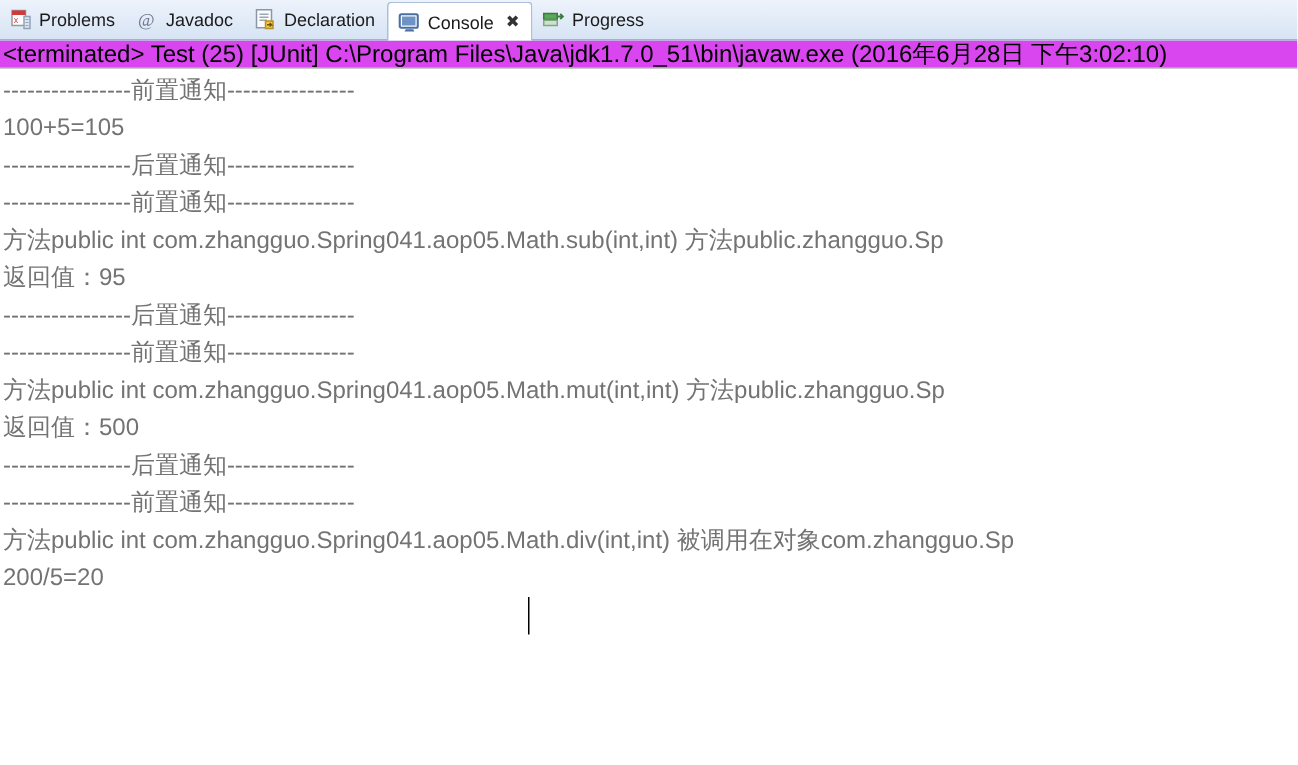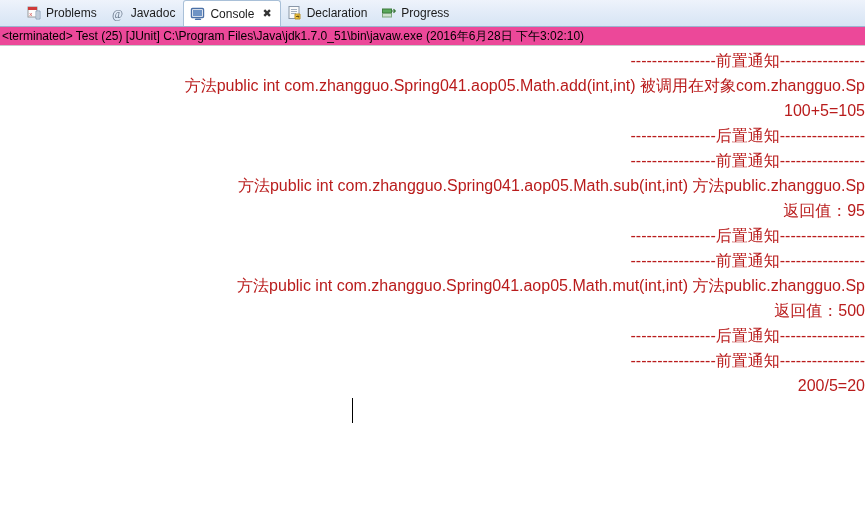--- a/index.html
+++ b/index.html
@@ -15,25 +15,24 @@
     -webkit-font-smoothing: antialiased;
   }
 
   
   .tab-bar {
     position: relative;
     height: 27px;
     background: linear-gradient(to bottom, #eef3fb 0%, #e3ecf8 45%, #d7e4f4 100%);
     border-bottom: 1px solid #9cb4d0;
     display: flex;
-    align-items: flex-end;
+    align-items: flex-start;
     font-size: 12px;
     color: #1b1b1b;
     box-sizing: border-box;
-    padding-left: 20px;
   }
   .tab {
     display: flex;
     align-items: center;
     gap: 4px;
     padding: 0 8px 0 6px;
     height: 26px;
     box-sizing: border-box;
     white-space: nowrap;
     position: relative;
@@ -65,47 +64,46 @@
     flex: 0 0 16px;
     display: inline-block;
     position: relative;
   }
   .ic svg { display: block; }
 
   
   .status-line {
     height: 19px;
     line-height: 19px;
-    font-size: 12px;
+    font-size: 16px;
     color: #000;
     padding-left: 2px;
     white-space: nowrap;
     overflow: hidden;
-    background: #ec4899;
+    background: #d946ef;
     border-bottom: 1px solid #c9c9c9;
     box-sizing: border-box;
   }
 
   
   .console {
     position: relative;
     background: #ffffff;
     padding: 2px 0 0 2px;
     height: 463px;
     overflow: hidden;
     box-sizing: border-box;
   }
   .cline {
     height: 25px;
     line-height: 25px;
     font-size: 16px;
-    color: #b91c1c;
+    color: #737373;
     white-space: nowrap;
     letter-spacing: 0px;
-    text-align: right;
   }
   .caret {
     position: absolute;
     left: 352px;
     top: 367px;
     width: 1px;
     height: 25px;
     background: #000;
   }
 </style>
@@ -129,70 +127,70 @@
 
   <div class="tab">
     <span class="ic">
       <svg width="16" height="16" viewBox="0 0 16 16">
         <text x="1" y="12.5" font-size="12" fill="#6b7a8d" font-family="Liberation Serif, serif">@</text>
       </svg>
     </span>
     <span class="tab-label">Javadoc</span>
   </div>
 
+  <div class="tab">
+    <span class="ic">
+      <svg width="16" height="16" viewBox="0 0 16 16">
+        <rect x="2" y="1.5" width="10" height="12" fill="#fbfbfb" stroke="#8a97a8"></rect>
+        <path d="M4 4.5 h6 M4 6.5 h6 M4 8.5 h5" stroke="#9aa7b8" stroke-width="0.9"></path>
+        <path d="M8 9 l5 0 l0 5 l-5 0 z" fill="#f3c63d" stroke="#b8912a"></path>
+        <path d="M9 11.5 h3 l-1.2 -1.2 M12 11.5 l-1.2 1.2" stroke="#6b5414" stroke-width="1" fill="none"></path>
+      </svg>
+    </span>
+    <span class="tab-label">Declaration</span>
+  </div>
+
   <div class="tab active">
     <span class="ic">
       <svg width="16" height="16" viewBox="0 0 16 16">
         <rect x="1.5" y="2.5" width="12" height="9" rx="1" fill="#ffffff" stroke="#4a6fa5" stroke-width="1.4"></rect>
         <rect x="3" y="4" width="9" height="6" fill="#6f93c4"></rect>
         <path d="M5.5 12.5 h5 l0.8 1.5 h-6.6 z" fill="#4a6fa5"></path>
       </svg>
     </span>
     <span class="tab-label">Console</span>
     <span class="tab-close">✖</span>
-  </div>
-
-  <div class="tab">
-    <span class="ic">
-      <svg width="16" height="16" viewBox="0 0 16 16">
-        <rect x="2" y="1.5" width="10" height="12" fill="#fbfbfb" stroke="#8a97a8"></rect>
-        <path d="M4 4.5 h6 M4 6.5 h6 M4 8.5 h5" stroke="#9aa7b8" stroke-width="0.9"></path>
-        <path d="M8 9 l5 0 l0 5 l-5 0 z" fill="#f3c63d" stroke="#b8912a"></path>
-        <path d="M9 11.5 h3 l-1.2 -1.2 M12 11.5 l-1.2 1.2" stroke="#6b5414" stroke-width="1" fill="none"></path>
-      </svg>
-    </span>
-    <span class="tab-label">Declaration</span>
   </div>
 
   <div class="tab">
     <span class="ic">
       <svg width="16" height="16" viewBox="0 0 16 16">
         <rect x="1.5" y="4" width="9" height="4" fill="#5aa85a" stroke="#3d7a3d"></rect>
         <rect x="1.5" y="8.5" width="9" height="3.5" fill="#cfe0cf" stroke="#7fa87f"></rect>
         <path d="M10.5 6 h3.5 M12.5 4.2 l1.8 1.8 l-1.8 1.8" stroke="#3d7a3d" stroke-width="1.2" fill="none"></path>
       </svg>
     </span>
     <span class="tab-label">Progress</span>
   </div>
 
 </div>
 
 <div class="status-line">&lt;terminated&gt; Test (25) [JUnit] C:\Program Files\Java\jdk1.7.0_51\bin\javaw.exe (2016年6月28日 下午3:02:10)</div>
 
 <div class="console">
   <div id="console-lines">
       <div class="cline">----------------前置通知----------------</div>
-      <div class="cline">方法public int com.zhangguo.Spring041.aop05.Math.add(int,int) 被调用在对象com.zhangguo.Sp</div>
       <div class="cline">100+5=105</div>
       <div class="cline">----------------后置通知----------------</div>
       <div class="cline">----------------前置通知----------------</div>
       <div class="cline">方法public int com.zhangguo.Spring041.aop05.Math.sub(int,int) 方法public.zhangguo.Sp</div>
       <div class="cline">返回值：95</div>
       <div class="cline">----------------后置通知----------------</div>
       <div class="cline">----------------前置通知----------------</div>
       <div class="cline">方法public int com.zhangguo.Spring041.aop05.Math.mut(int,int) 方法public.zhangguo.Sp</div>
       <div class="cline">返回值：500</div>
       <div class="cline">----------------后置通知----------------</div>
       <div class="cline">----------------前置通知----------------</div>
+      <div class="cline">方法public int com.zhangguo.Spring041.aop05.Math.div(int,int) 被调用在对象com.zhangguo.Sp</div>
       <div class="cline">200/5=20</div>
     </div>
   <div class="caret" style="top: 352px; left: 352px;"></div>
 </div>
 
 </body></html>

